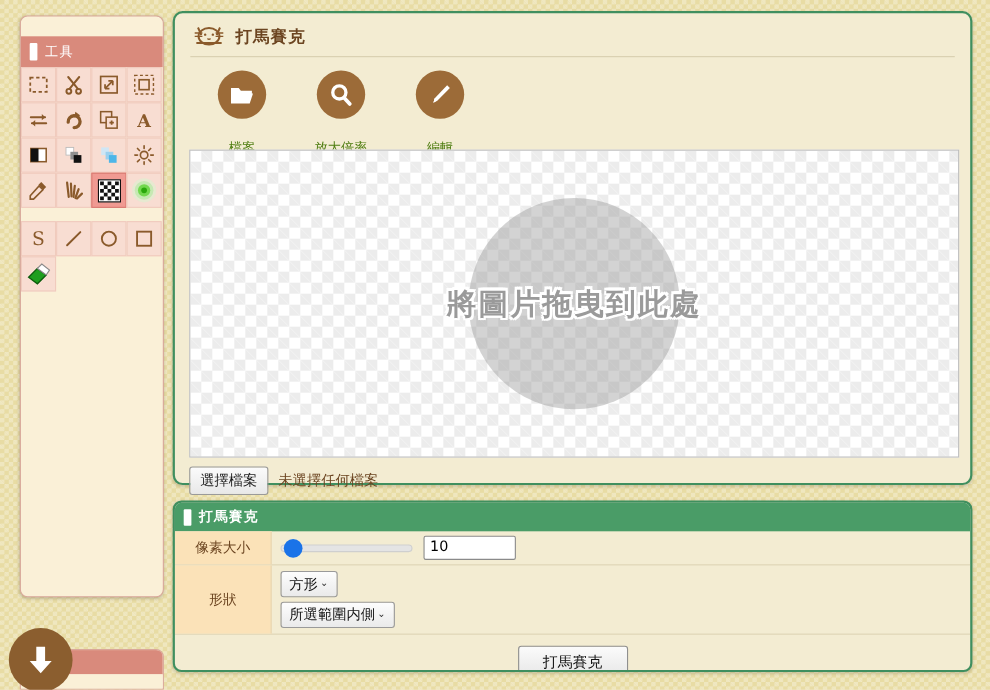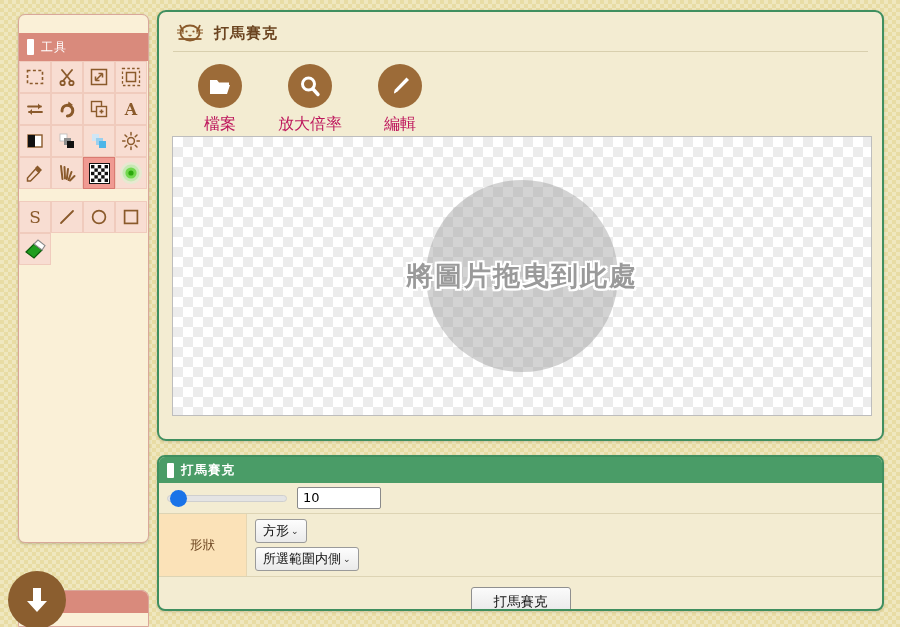--- a/index.html
+++ b/index.html
@@ -47,21 +47,21 @@
   }
   .mp-title{ display:flex; align-items:center; gap:9px; padding:9px 0 6px 16px; }
   .mp-title .name{ font-size:15px; font-weight:bold; color:#6b4420; letter-spacing:1px; }
   .mp-rule{ height:1px; background:#d8cfae; margin:0 14px; }
   .mp-tools{ display:flex; gap:28px; padding:12px 0 0 30px; }
   .mp-tool{ width:62px; display:flex; flex-direction:column; align-items:center; gap:6px; }
   .mp-circ{
     width:44px; height:44px; border-radius:50%; background:#9c6b38;
     display:flex; align-items:center; justify-content:center;
   }
-  .mp-label{ font-size:16px; color:#be185d; white-space:nowrap; }
+  .mp-label{ font-size:12px; color:#4d7c0f; white-space:nowrap;margin-top:12px; }
 
   .canvas-wrap{
     position:absolute; left:13px; top:124px; width:700px; height:280px;
     border:1px solid #bdbdbd; background:#fff;
     background-image:
       linear-gradient(45deg, #ececec 25%, transparent 25%, transparent 75%, #ececec 75%),
       linear-gradient(45deg, #ececec 25%, transparent 25%, transparent 75%, #ececec 75%);
     background-size:20px 20px;
     background-position:0 0, 10px 10px;
     display:flex; align-items:center; justify-content:center;
@@ -356,29 +356,34 @@
       </div>
       <div class="mp-label">編輯</div>
     </div>
   </div>
 
   <div class="canvas-wrap">
     <div class="blob"></div>
     <div class="drop-text">將圖片拖曳到此處</div>
   </div>
 
+  <div class="file-row">
+    <div class="file-btn">選擇檔案</div>
+    <div class="file-none">未選擇任何檔案</div>
+  </div>
 </div>
 
 <div class="settings-panel">
   <div class="sp-head">
     <div class="bar"></div>
     <div class="txt">打馬賽克</div>
   </div>
 
   <div class="sp-row">
+    <div class="sp-lab">像素大小</div>
     <div class="sp-val">
       <div class="slider">
         <div class="track"></div>
         <div class="thumb"></div>
       </div>
       <div class="num-input">10</div>
     </div>
   </div>
 
   <div class="sp-row">

